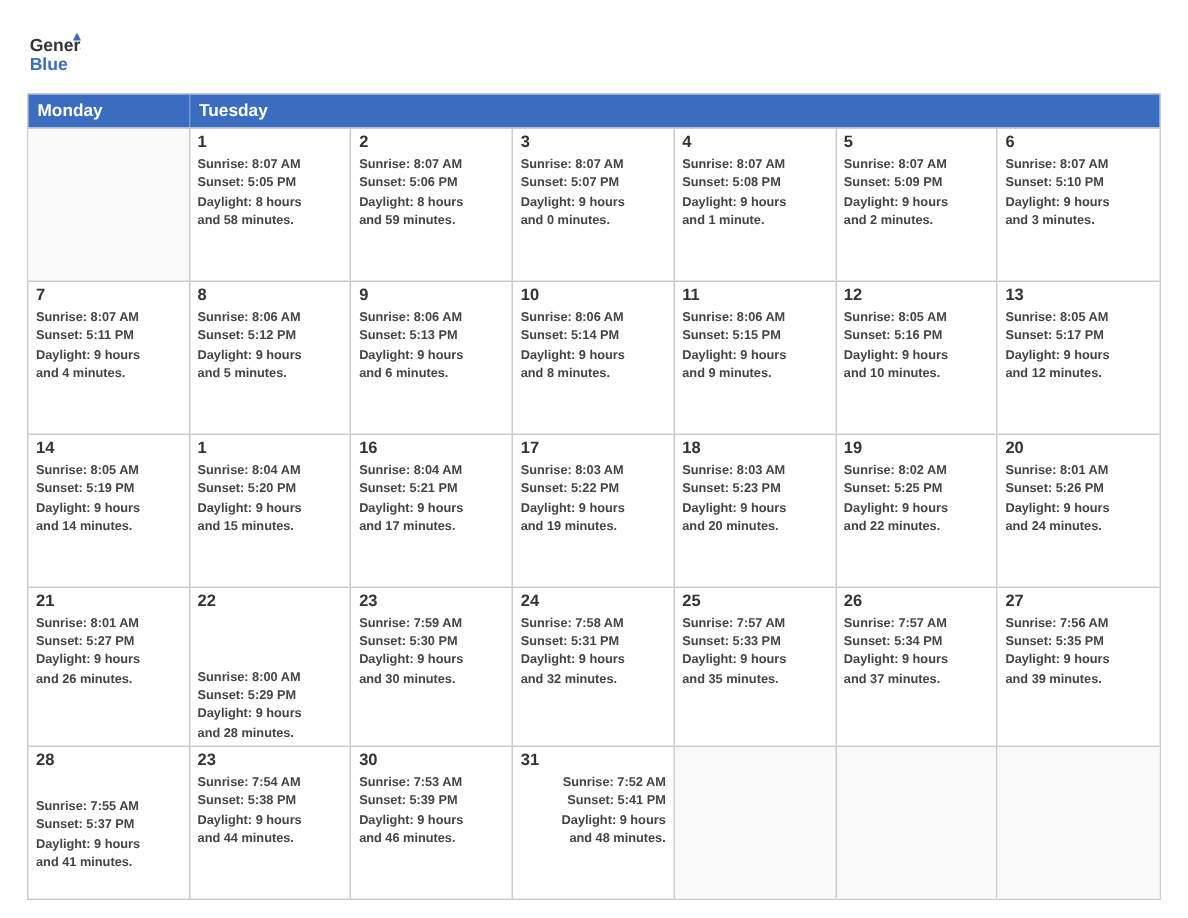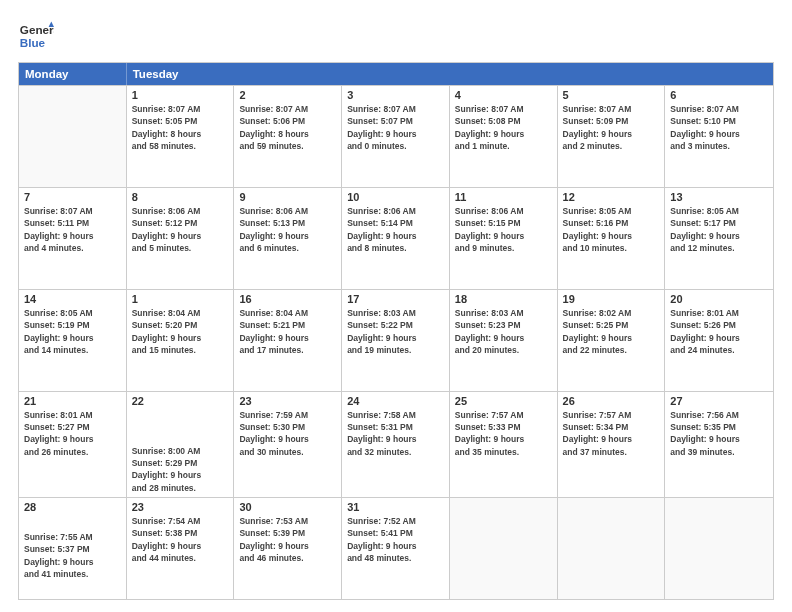--- a/index.html
+++ b/index.html
@@ -337,21 +337,21 @@
           </div>
           <div class="cal-cell">
             <div class="day-num">30</div>
             <div class="day-info" style="white-space: pre-line;">Sunrise: 7:53 AM
 Sunset: 5:39 PM
 Daylight: 9 hours
 and 46 minutes.</div>
           </div>
           <div class="cal-cell">
             <div class="day-num">31</div>
-            <div class="day-info" style="white-space: pre-line;">Sunrise: 7:52 AM
+            <div class="day-info" style="white-space: pre-line; text-align: right;">Sunrise: 7:52 AM
 Sunset: 5:41 PM
 Daylight: 9 hours
 and 48 minutes.</div>
           </div>
           <div class="cal-cell empty"></div>
           <div class="cal-cell empty"></div>
           <div class="cal-cell empty"></div>
         </div>
       </div>
   </div>

